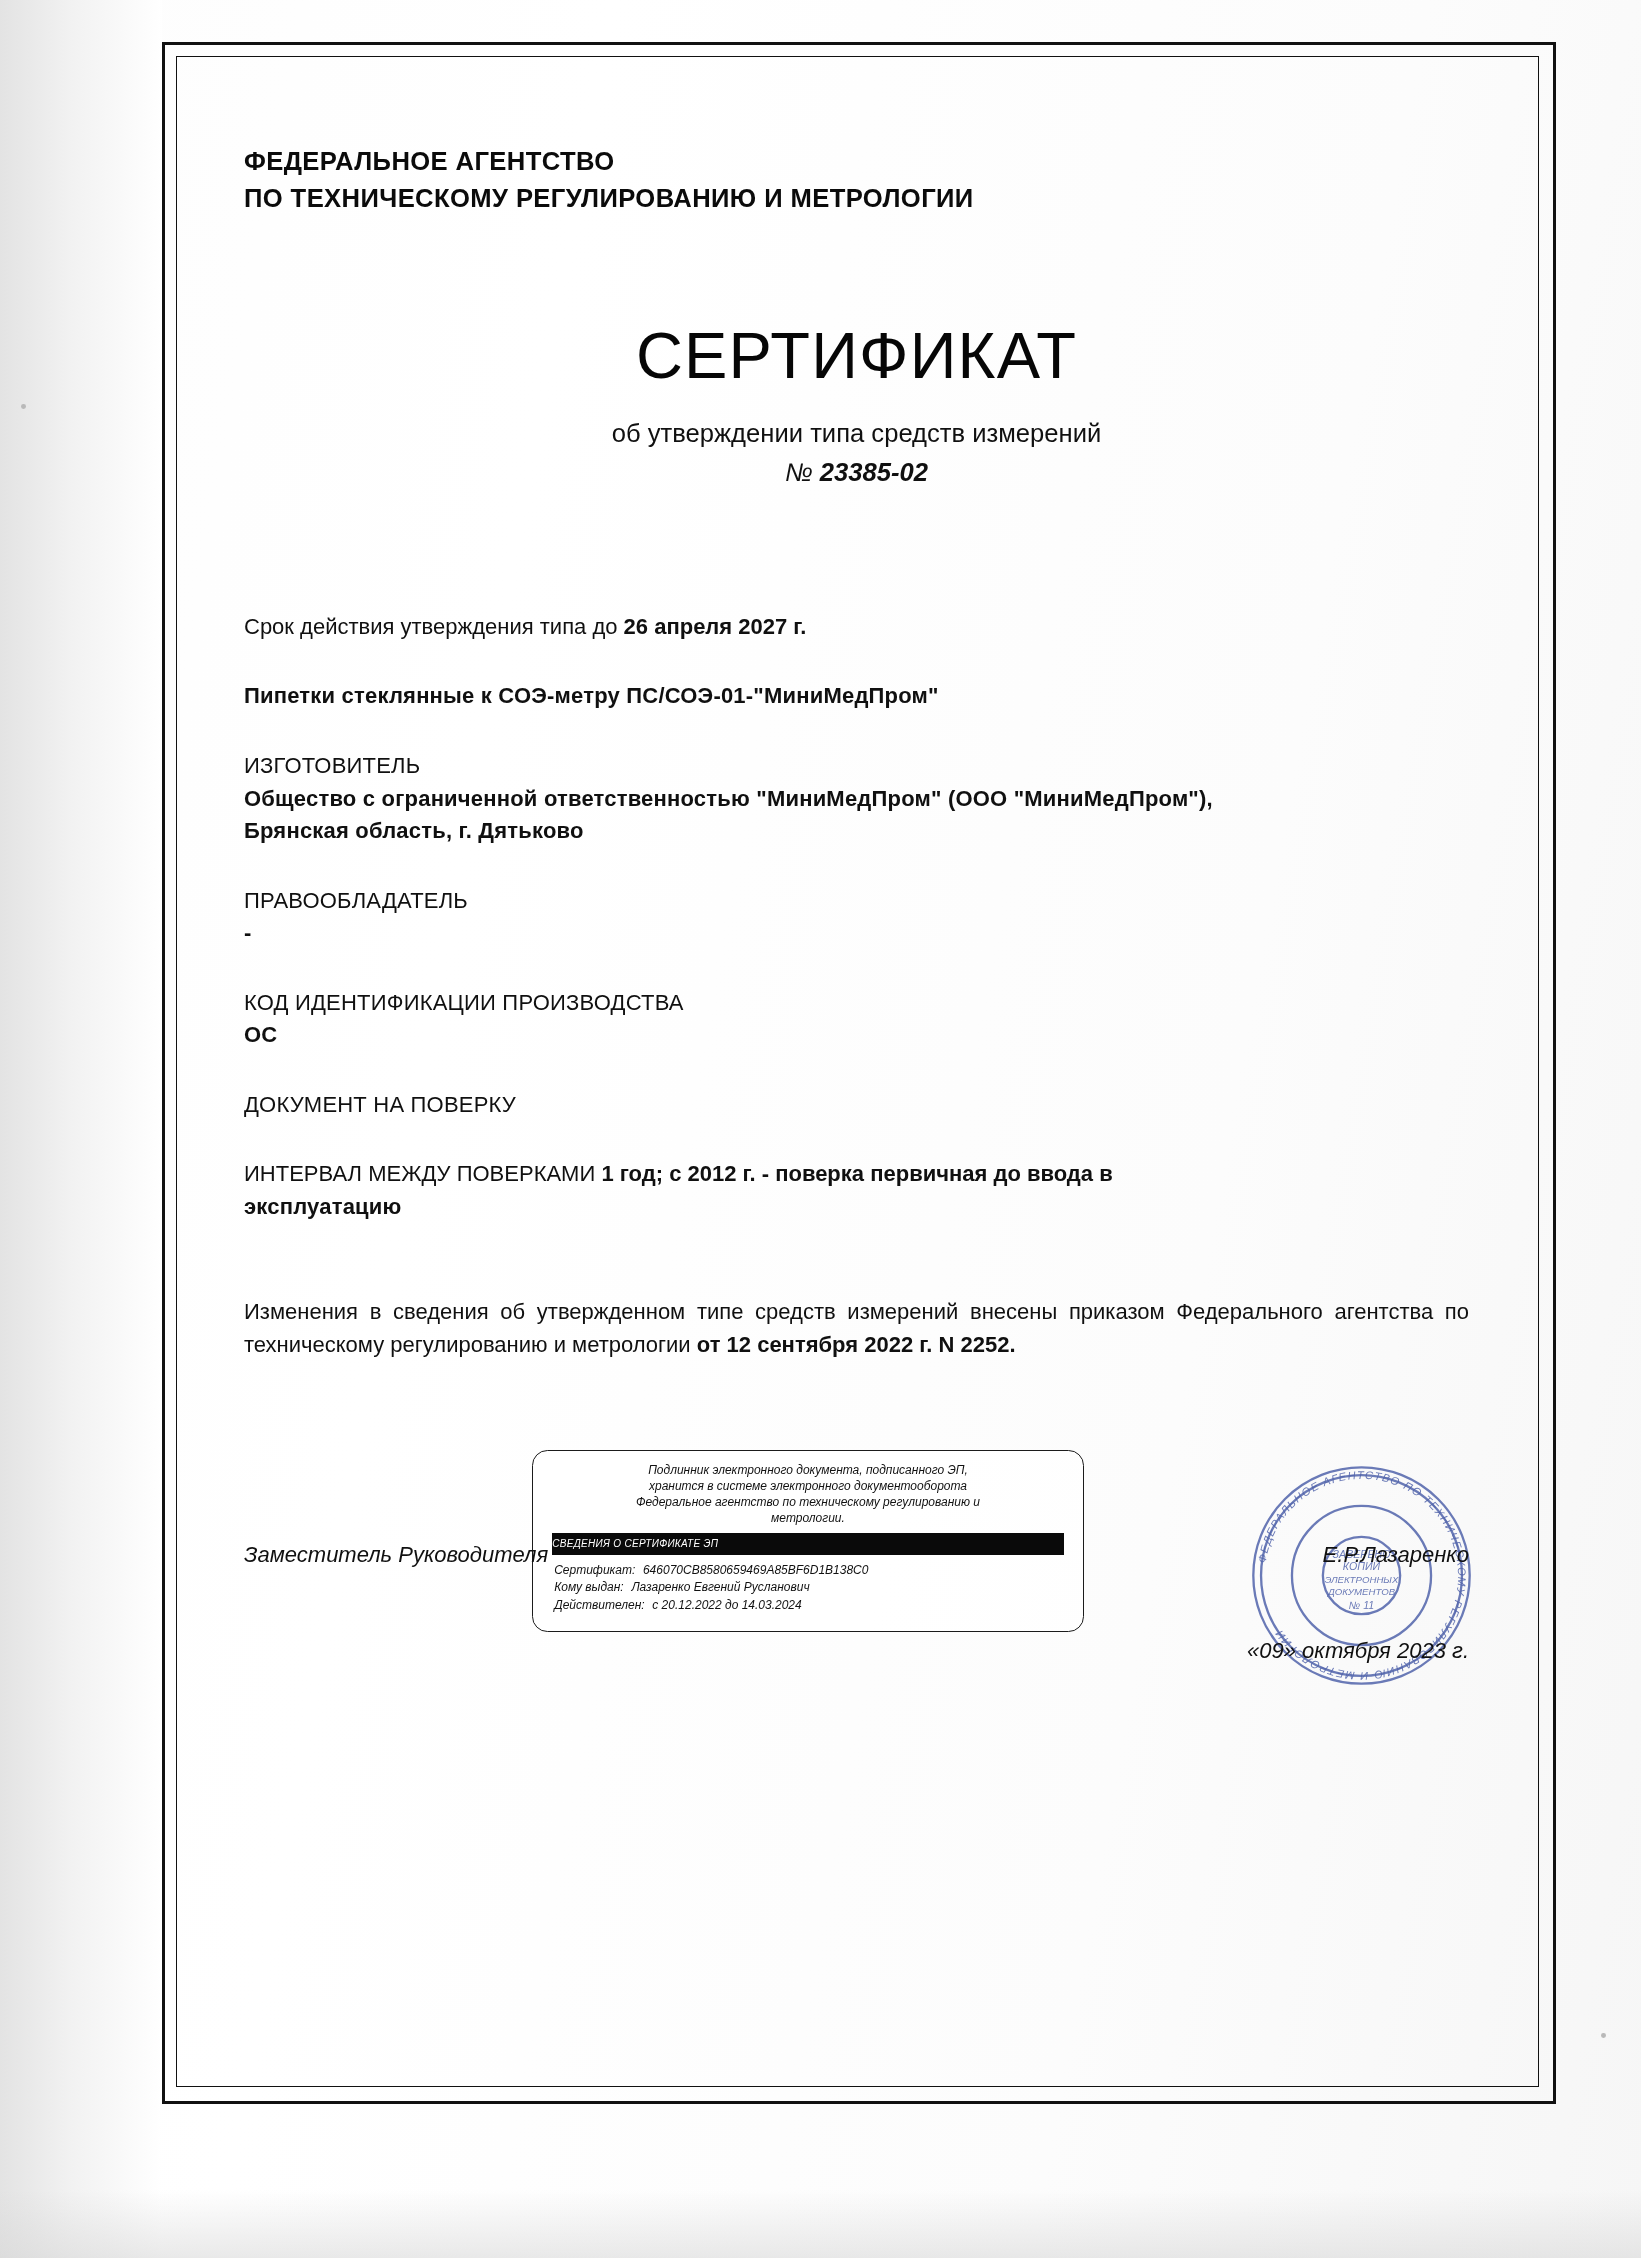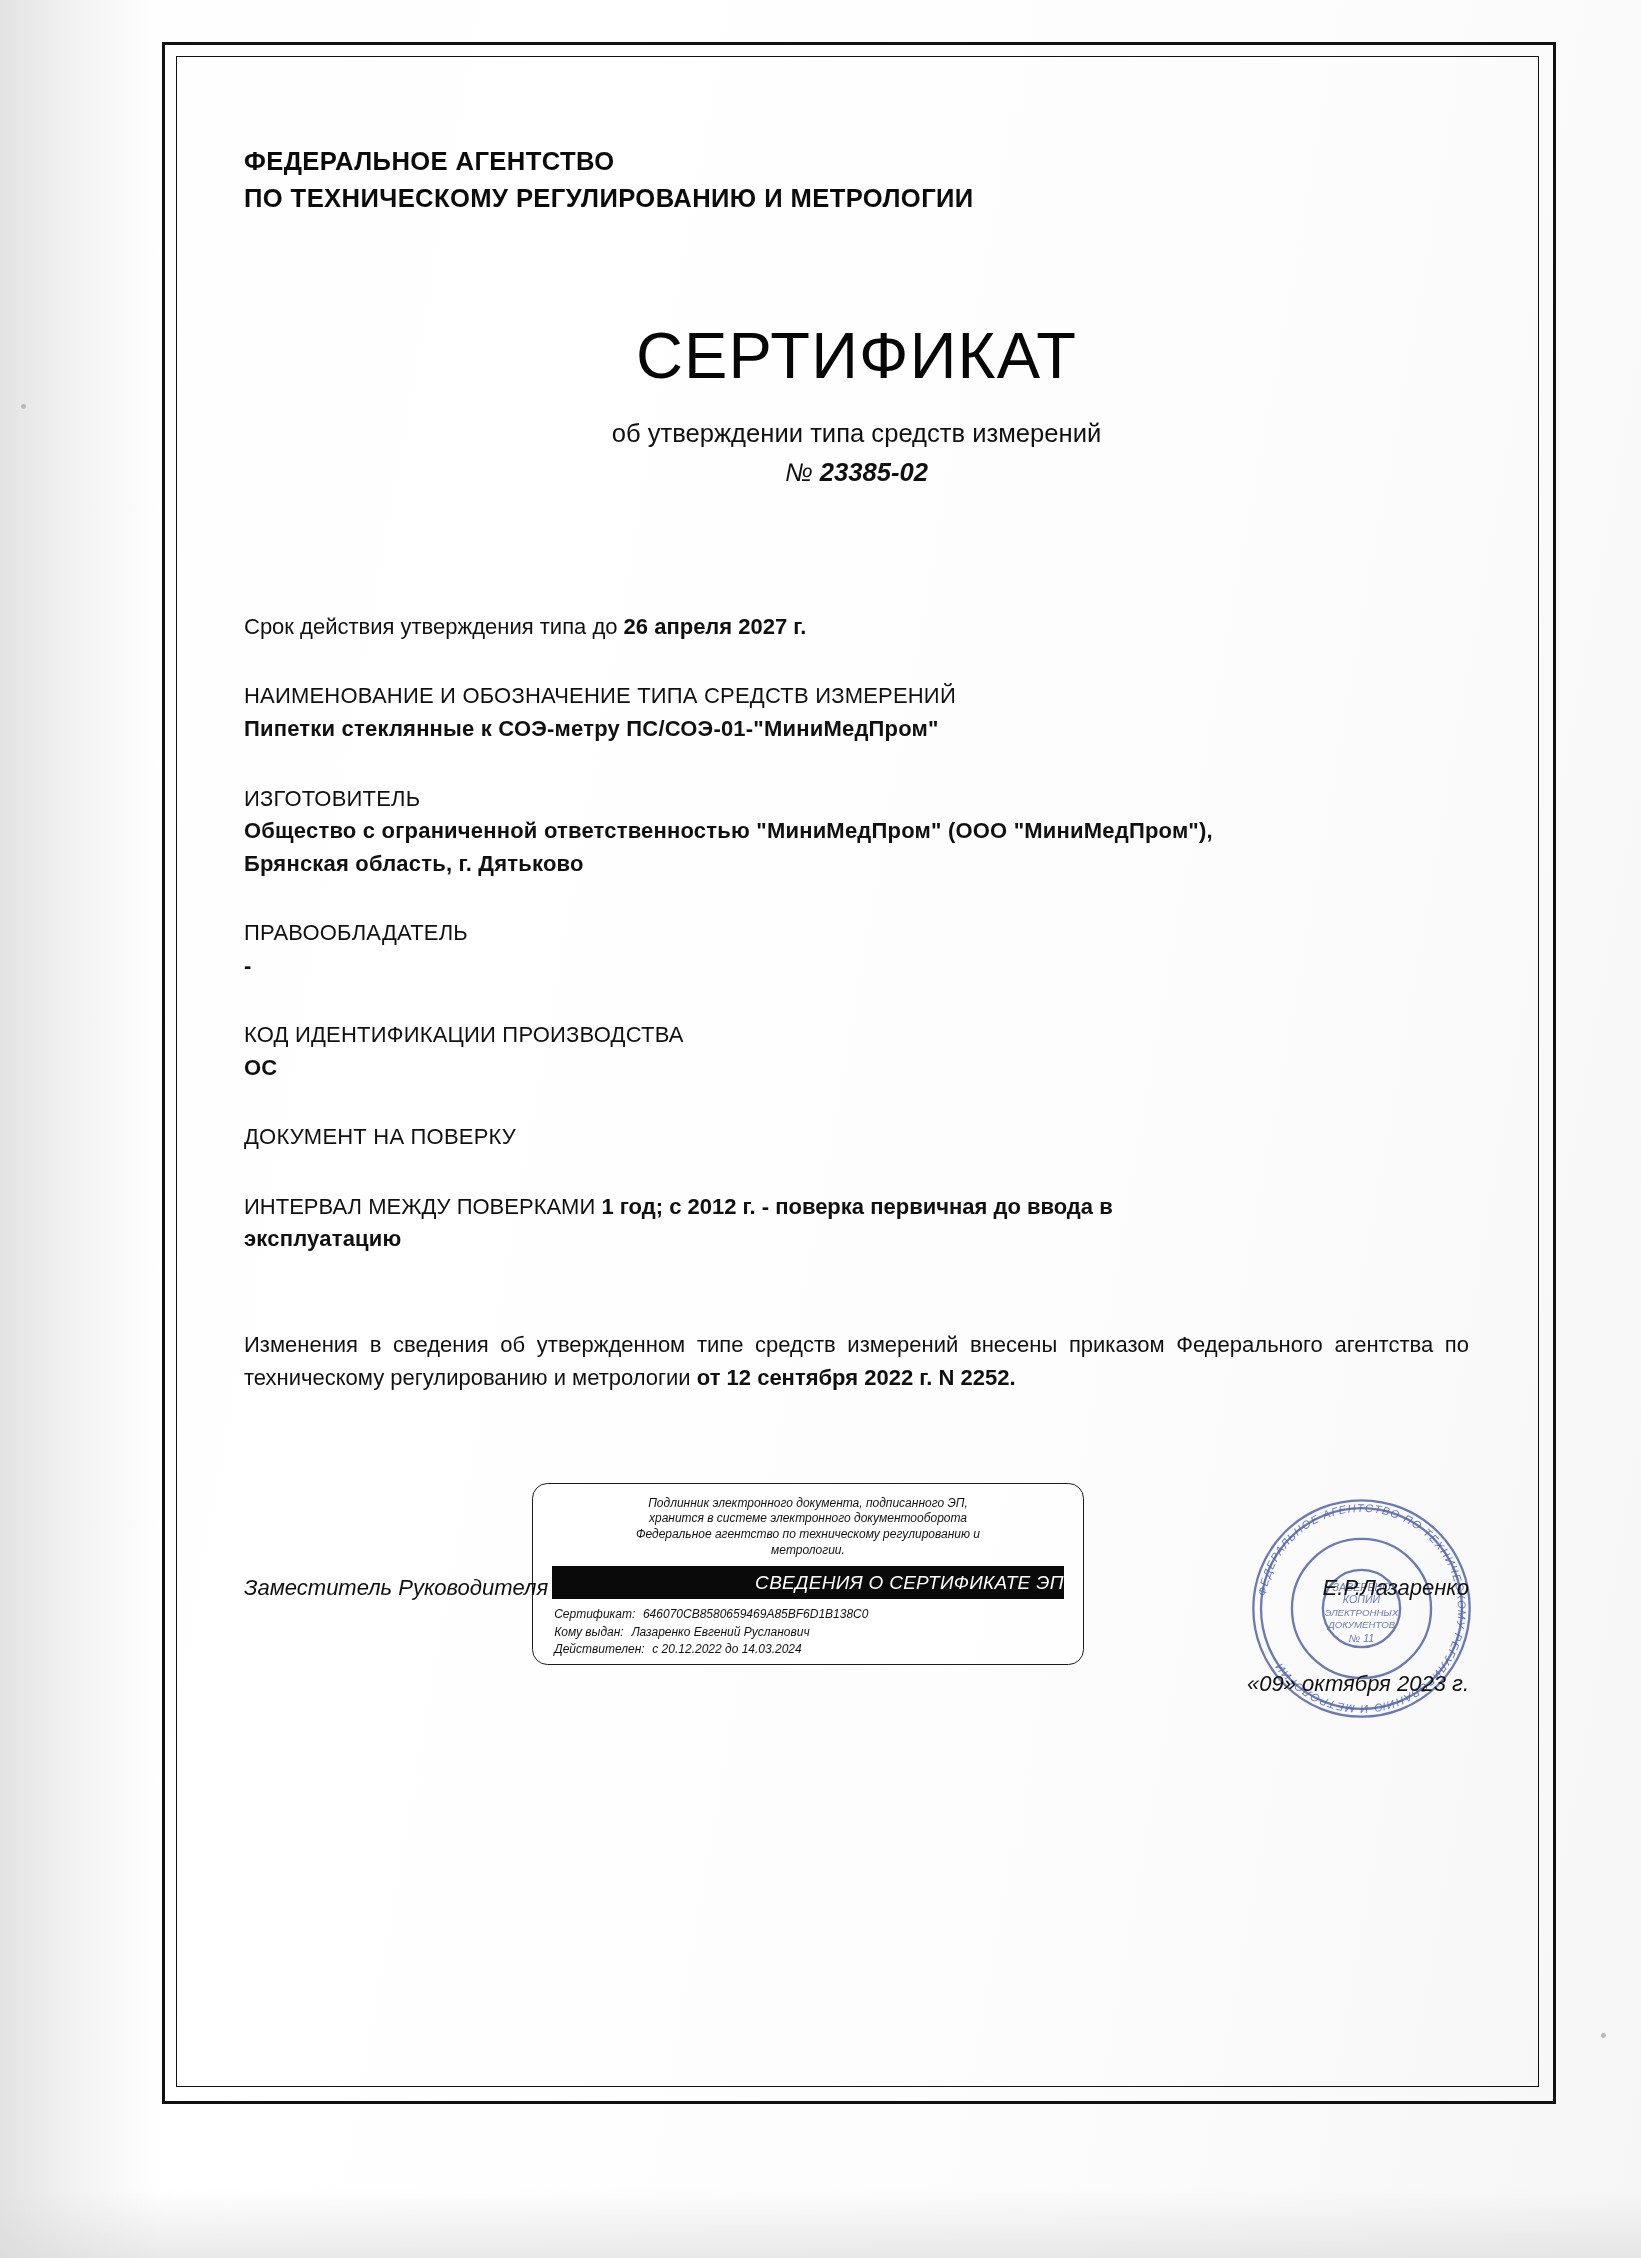--- a/index.html
+++ b/index.html
@@ -157,22 +157,22 @@
     color: #111;
     line-height: 1.32;
   }
   .es-top {
     text-align: center;
   }
   .es-banner {
     margin: 6.8px 5.8px 6.8px 5.8px;
     background: #0a0a0a;
     color: #ffffff;
-    text-align: right;
-    font-size: 19px;
+    text-align: left;
+    font-size: 10px;
     letter-spacing: 0.3px;
     padding: 3.9px 0 4.8px 0;
   }
   .es-rows {
     margin-left: 7.7px;
     font-size: 12px;
     line-height: 1.45;
   }
   .es-rows .k { display: inline-block; }
   .es-rows .v { display: inline-block; margin-left: 7.7px; }
@@ -238,21 +238,20 @@
     </div>
 
     <div class="body-block">
 
       <div class="row mixed">
         <span>Срок действия утверждения типа до </span><b>26 апреля 2027 г.</b>
       </div>
 
       <div class="gap-lg"></div>
 
-      <div class="label">НАИМЕНОВАНИЕ И ОБОЗНАЧЕНИЕ ТИПА СРЕДСТВ ИЗМЕРЕНИЙ</div>
       <div class="value">Пипетки стеклянные к СОЭ-метру ПС/СОЭ-01-"МиниМедПром"</div>
 
       <div class="gap-lg"></div>
 
       <div class="label">ИЗГОТОВИТЕЛЬ</div>
       <div class="value">Общество с ограниченной ответственностью "МиниМедПром" (ООО "МиниМедПром"),</div>
       <div class="value">Брянская область, г. Дятьково</div>
 
       <div class="gap-lg"></div>
 

